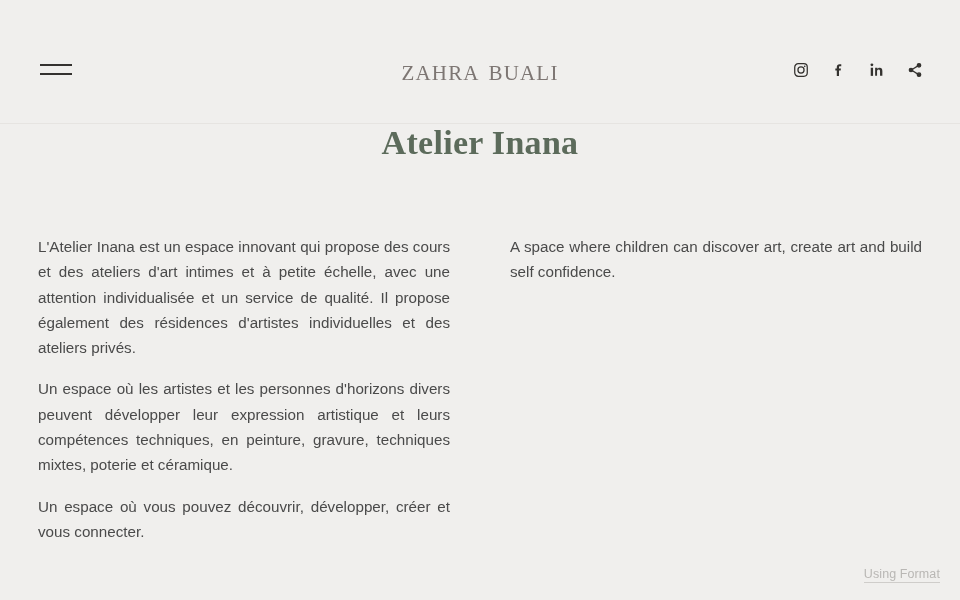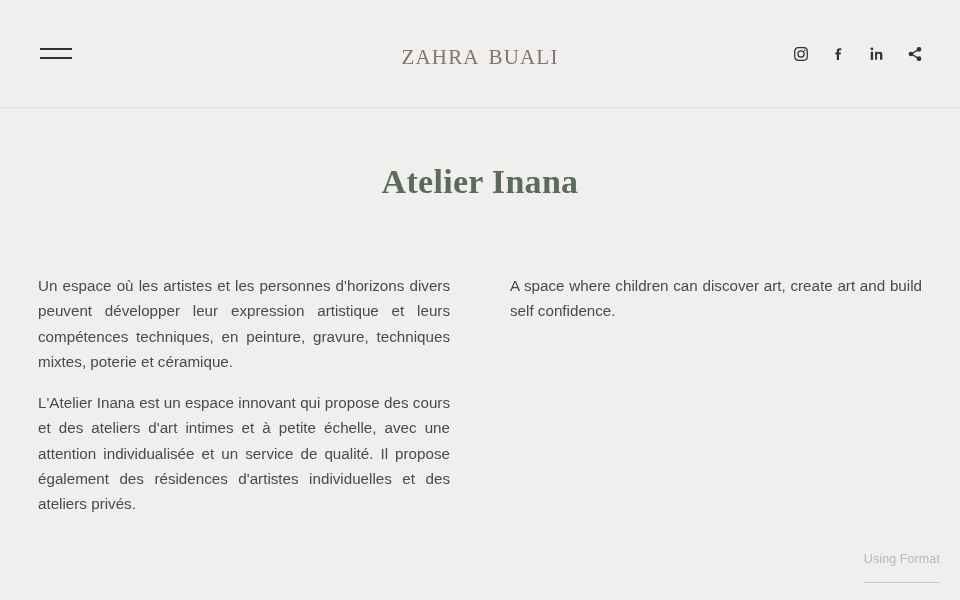--- a/index.html
+++ b/index.html
@@ -17,20 +17,21 @@
   }
 
   
   .site-header {
     position: relative;
     height: 108px;
     width: 100%;
     display: flex;
     align-items: center;
     border-bottom: 1px solid #e6e4e1;
+    margin-top: 16px;
   }
 
   .menu-toggle {
     position: absolute;
     left: 40px;
     top: 50%;
     transform: translateY(-50%);
     width: 34px;
     height: 22px;
     display: flex;
@@ -85,21 +86,20 @@
   .social-link svg { display: block; }
 
   
   .page-title {
     text-align: center;
     font-family: "Liberation Serif", serif;
     font-weight: bold;
     font-size: 34px;
     color: #5c6b5b;
     letter-spacing: 0.3px;
-    margin-top: 55px;
   }
 
   
   .content-wrap {
     display: flex;
     gap: 60px;
     padding: 0 38px;
     margin-top: 72px;
   }
   .text-column {
@@ -117,21 +117,21 @@
 
   
   .format-badge {
     position: absolute;
     right: 20px;
     bottom: 17px;
     font-size: 12.5px;
     color: #b9b7b4;
     letter-spacing: 0.1px;
     border-bottom: 1px solid #cfcdca;
-    padding-bottom: 16px;
+    padding-bottom: 1px;
     cursor: pointer;
     white-space: nowrap;
   }
 </style>
 </head>
 <body>
 
 <header class="site-header">
 
   <button class="menu-toggle" aria-label="Menu">
@@ -176,22 +176,23 @@
     </a>
 
   </nav>
 </header>
 
 <h1 class="page-title">Atelier Inana</h1>
 
 <section class="content-wrap">
 
   <div class="text-column">
+    <p class="body-paragraph">L'Atelier Inana est un espace innovant qui propose des cours et des ateliers d'art intimes et à petite échelle, avec une attention individualisée et un service de qualité. Il propose également des résidences d'artistes individuelles et des ateliers privés.</p>
     <p class="body-paragraph">Un espace où les artistes et les personnes d'horizons divers peuvent développer leur expression artistique et leurs compétences techniques, en peinture, gravure, techniques mixtes, poterie et céramique.</p>
-    <p class="body-paragraph">L'Atelier Inana est un espace innovant qui propose des cours et des ateliers d'art intimes et à petite échelle, avec une attention individualisée et un service de qualité. Il propose également des résidences d'artistes individuelles et des ateliers privés.</p>
+    <p class="body-paragraph">Un espace où vous pouvez découvrir, développer, créer et vous connecter.</p>
   </div>
 
   <div class="text-column">
     <p class="body-paragraph">A space where children can discover art, create art and build self confidence.</p>
   </div>
 
 </section>
 
 <a class="format-badge">Using Format</a>
 

